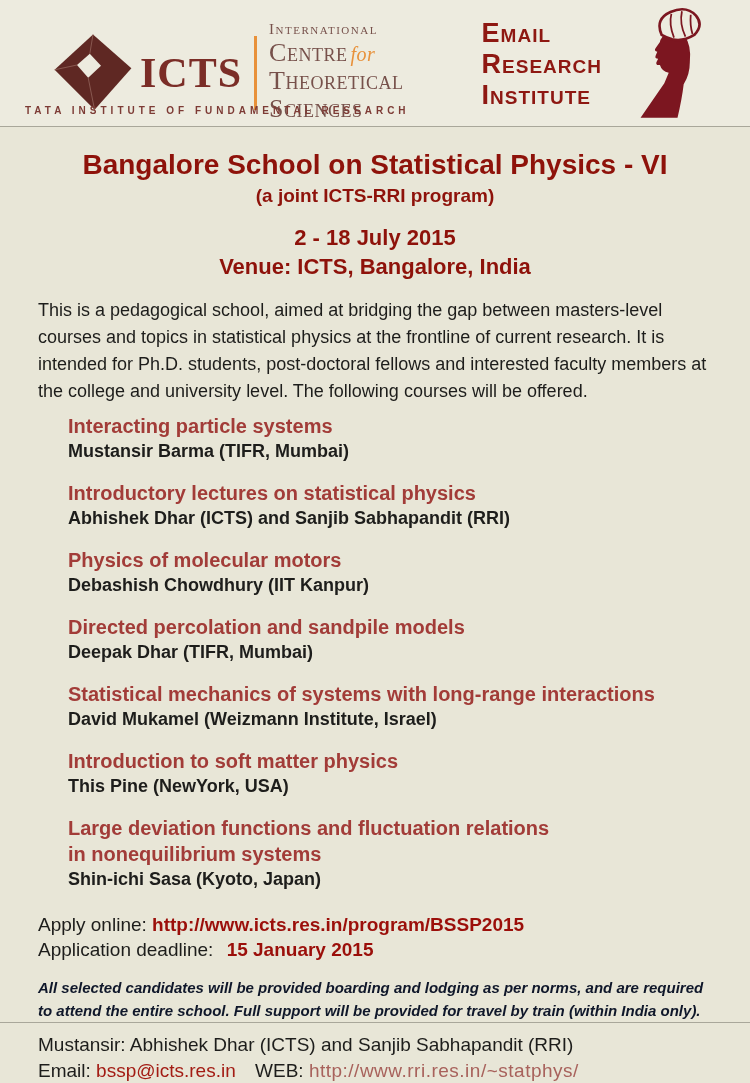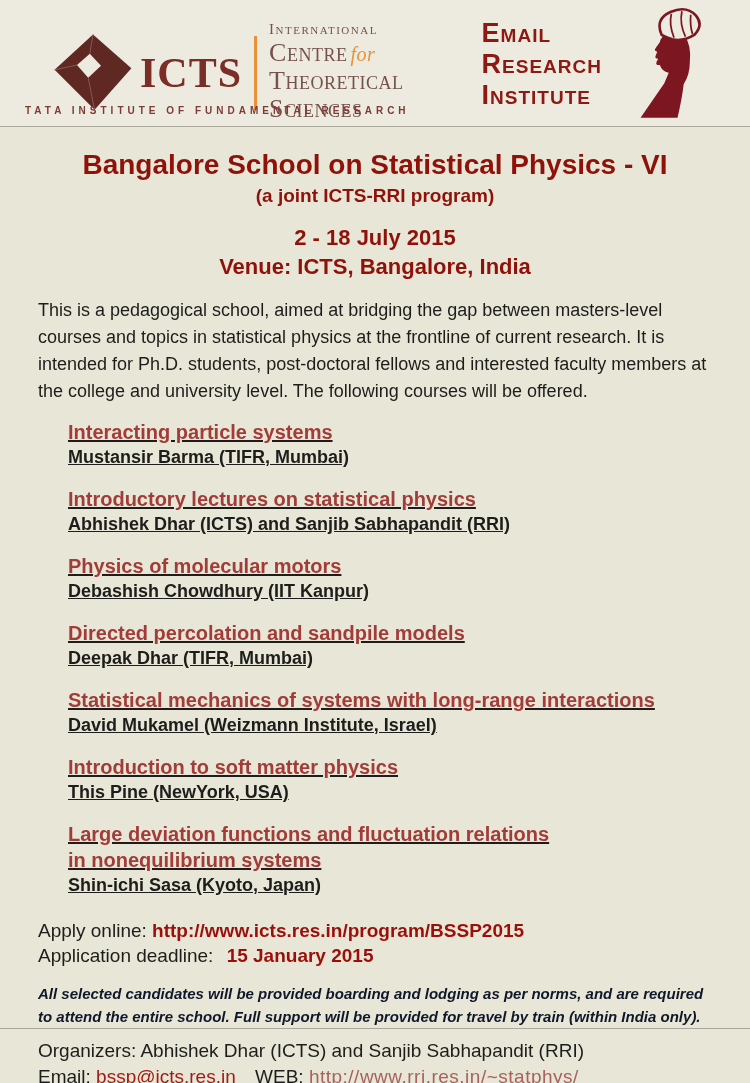--- a/index.html
+++ b/index.html
@@ -52,21 +52,21 @@
   .sub-title{font-size:19px;font-weight:bold;line-height:26px;}
   .dates{margin-top:14px;font-size:22px;font-weight:bold;line-height:29px;}
   .venue{font-size:22px;font-weight:bold;line-height:29px;}
 
   
   .intro{
     margin:16px 36px 0 38px;font-size:18px;line-height:27px;color:#1d1d1b;
   }
 
   
-  .courses{margin:14px 38px 0 68px;text-decoration:underline;}
+  .courses{margin:8px 38px 0 68px;}
   .course{margin-bottom:17px;}
   .course-title{
     color:#a23c38;font-size:20px;font-weight:bold;line-height:26px;white-space:pre;
   }
   .course-lecturer{font-size:18px;font-weight:bold;line-height:24px;color:#1d1d1b;}
 
   
   .apply-block{margin:4px 38px 0 38px;font-size:19px;line-height:25px;}
   .apply-row{white-space:nowrap;}
   .link-strong{color:#9b0f0a;font-weight:bold;text-decoration:none;}
@@ -198,21 +198,21 @@
     </div>
     <div class="apply-row">
       <span>Application deadline:</span>
       <span class="link-strong deadline-value">15 January 2015</span>
     </div>
   </div>
 
   <p class="note">All selected candidates will be provided boarding and lodging as per norms, and are required to attend the entire school. Full support will be provided for travel by train (within India only).</p>
 
   <div class="footer">
-    <div>Organizers: Abhishek Dhar (ICTS) and Sanjib Sabhapandit (RRI)</div>
+    <div>Mustansir: Abhishek Dhar (ICTS) and Sanjib Sabhapandit (RRI)</div>
     <div>
       <span>Email:</span>
       <a href="#" class="email-link">bssp@icts.res.in</a>
       <span class="web-label">WEB:</span>
       <a href="#" class="web-link">http://www.rri.res.in/~statphys/</a>
     </div>
   </div>
 
 </div>
 

